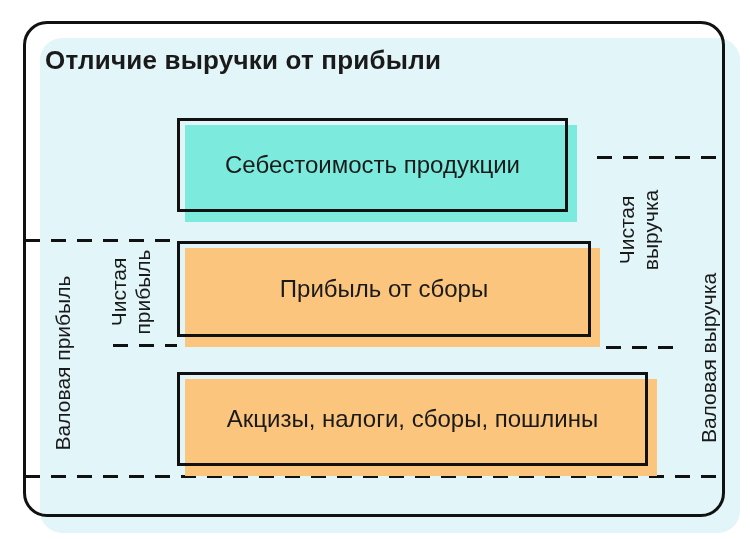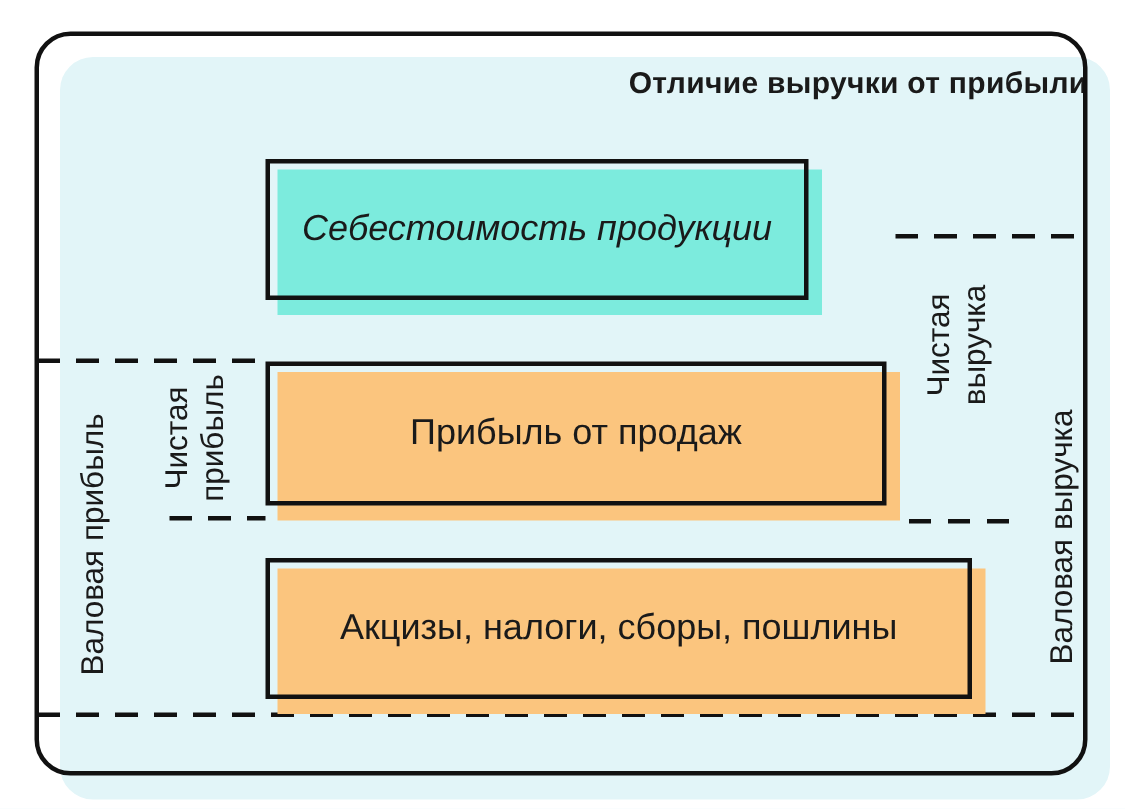--- a/index.html
+++ b/index.html
@@ -34,22 +34,22 @@
     width: 702px; height: 496px;
     border: 3px solid var(--line);
     border-radius: 24px;
     z-index: 3;
     pointer-events: none;
   }
   .title {
     position: absolute;
     left: 45px; top: 45px;
     width: 680px;
-    text-align: right;
-    font-size: 20px;
+    text-align: left;
+    font-size: 26px;
     font-weight: bold;
     letter-spacing: 0.2px;
     z-index: 2;
   }
   .box {
     position: absolute;
     z-index: 2;
   }
   .box .fill {
     position: absolute;
@@ -61,21 +61,21 @@
   .box .outline {
     position: absolute;
     inset: 0;
     border: 3px solid var(--line);
     display: flex;
     align-items: center;
     justify-content: center;
     font-size: 24px;
     white-space: nowrap;
   }
-  .box-cost   { left: 177px; top: 106px; width: 362px; height: 94px; font-style: italic; }
+  .box-cost   { left: 177px; top: 118px; width: 391px; height: 94px; }
   .box-profit { left: 177px; top: 241px; width: 414px; height: 96px; }
   .box-taxes  { left: 177px; top: 372px; width: 471px; height: 94px; }
 
   .dash {
     position: absolute;
     height: 3px;
     background: repeating-linear-gradient(90deg, var(--line) 0 15px, transparent 15px 26px);
     z-index: 1;
   }
   .dash-left-top  { left: 25px;  top: 239px; width: 152px; }
@@ -117,21 +117,21 @@
   <div class="box teal box-cost">
     <div class="fill"></div>
     <div class="outline">
       <span>Себестоимость продукции</span>
     </div>
   </div>
 
   <div class="box orange box-profit">
     <div class="fill"></div>
     <div class="outline">
-      <span>Прибыль от продаж</span>
+      <span>Прибыль от сборы</span>
     </div>
   </div>
 
   <div class="box orange box-taxes">
     <div class="fill"></div>
     <div class="outline">
       <span>Акцизы, налоги, сборы, пошлины</span>
     </div>
   </div>
 

